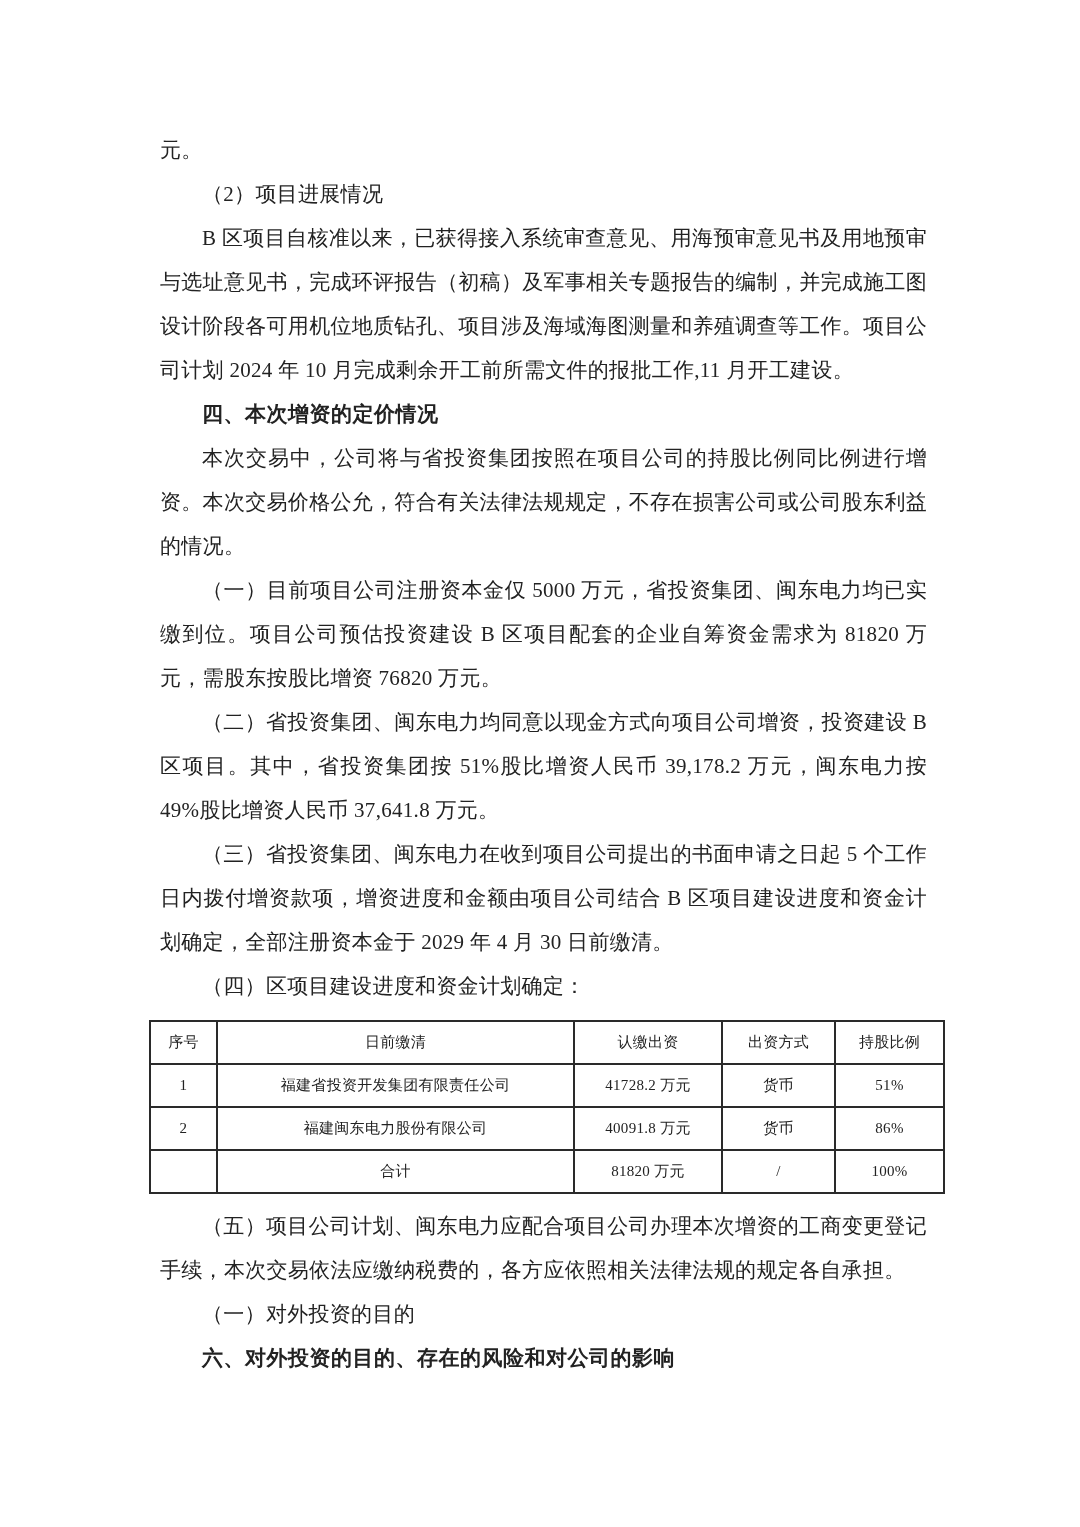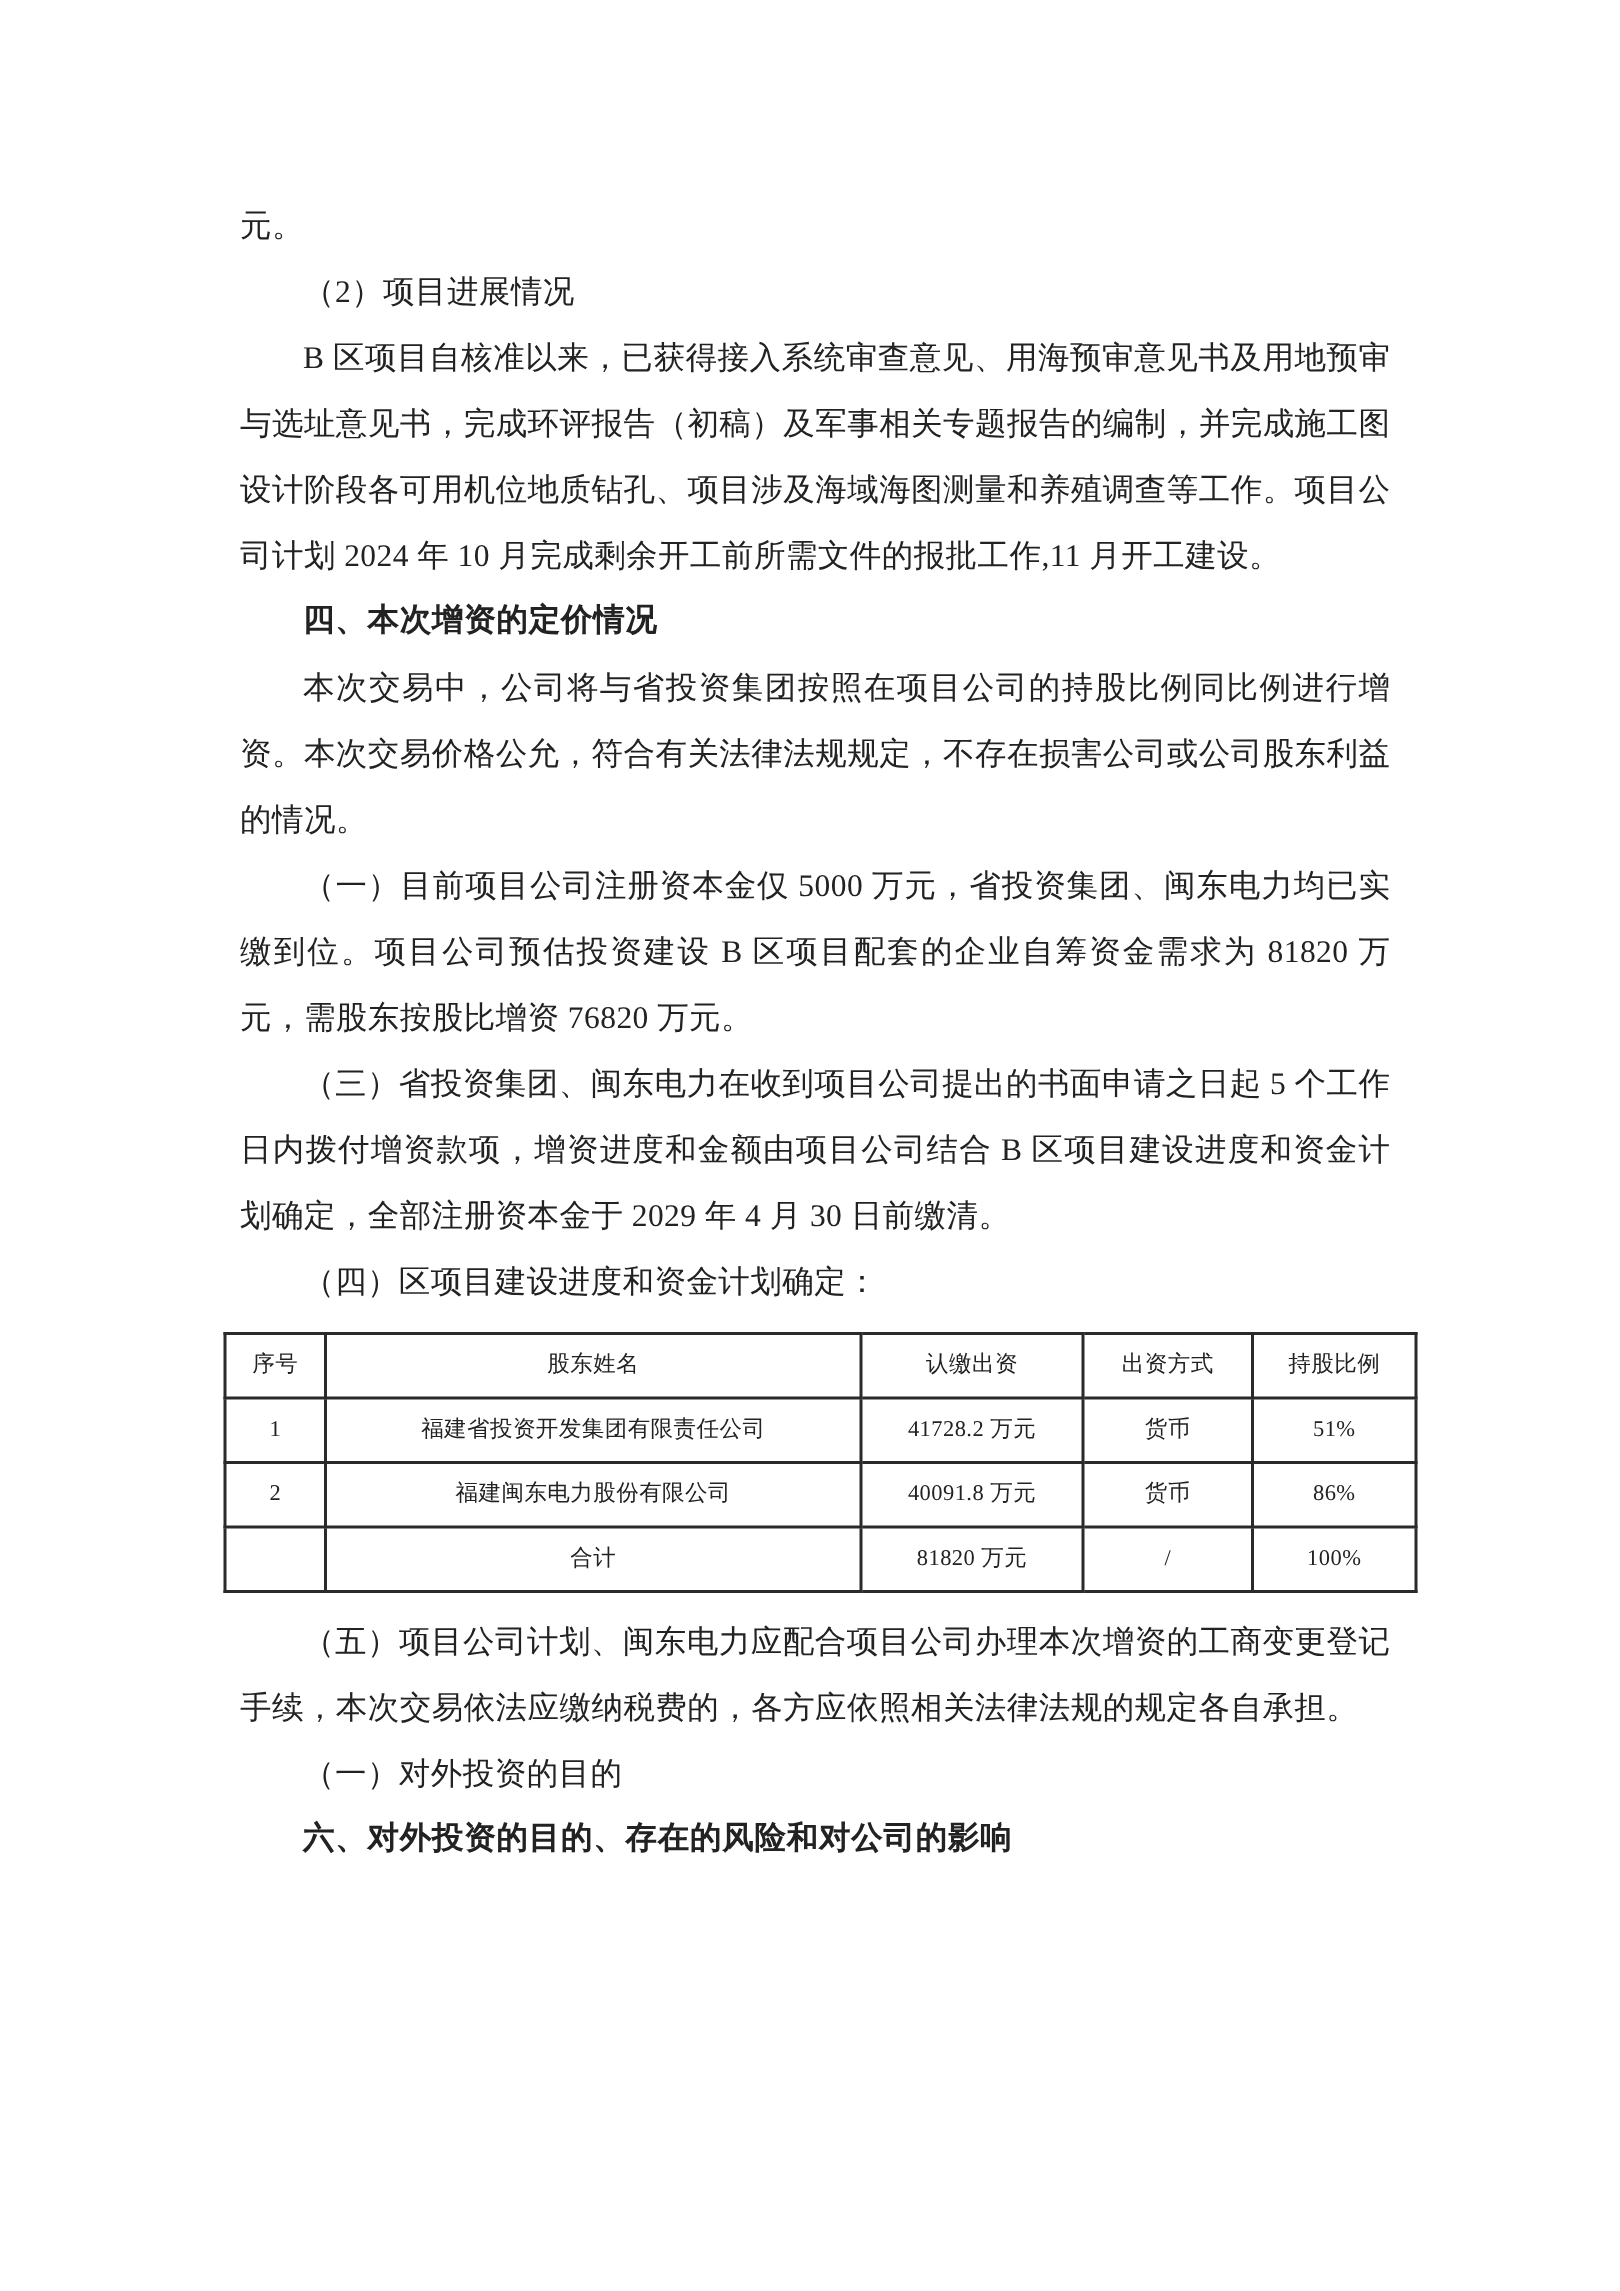--- a/index.html
+++ b/index.html
@@ -59,35 +59,36 @@
 <body>
 
 <div class="sheet">
 
   <p class="para plain">元。</p>
   <p class="para indent">（2）项目进展情况</p>
   <p class="para body">B 区项目自核准以来，已获得接入系统审查意见、用海预审意见书及用地预审与选址意见书，完成环评报告（初稿）及军事相关专题报告的编制，并完成施工图设计阶段各可用机位地质钻孔、项目涉及海域海图测量和养殖调查等工作。项目公司计划 2024 年 10 月完成剩余开工前所需文件的报批工作,11 月开工建设。</p>
   <p class="para heading">四、本次增资的定价情况</p>
   <p class="para body">本次交易中，公司将与省投资集团按照在项目公司的持股比例同比例进行增资。本次交易价格公允，符合有关法律法规规定，不存在损害公司或公司股东利益的情况。</p>
   <p class="para body">（一）目前项目公司注册资本金仅 5000 万元，省投资集团、闽东电力均已实缴到位。项目公司预估投资建设 B 区项目配套的企业自筹资金需求为 81820 万元，需股东按股比增资 76820 万元。</p>
+  <p class="para body">（二）省投资集团、闽东电力均同意以现金方式向项目公司增资，投资建设 B 区项目。其中，省投资集团按 51%股比增资人民币 39,178.2 万元，闽东电力按 49%股比增资人民币 37,641.8 万元。</p>
   <p class="para body">（三）省投资集团、闽东电力在收到项目公司提出的书面申请之日起 5 个工作日内拨付增资款项，增资进度和金额由项目公司结合 B 区项目建设进度和资金计划确定，全部注册资本金于 2029 年 4 月 30 日前缴清。</p>
   <p class="para indent">（四）区项目建设进度和资金计划确定：</p>
 
   <table class="share-table">
     <colgroup>
       <col style="width:67px">
       <col style="width:357px">
       <col style="width:148px">
       <col style="width:113px">
       <col style="width:109px">
     </colgroup>
     <thead>
       <tr>
         <th>序号</th>
-        <th>股东姓名</th>
+        <th>日前缴清</th>
         <th>认缴出资</th>
         <th>出资方式</th>
         <th>持股比例</th>
       </tr>
     </thead>
     <tbody>
       <tr>
         <td>1</td>
         <td>福建省投资开发集团有限责任公司</td>
         <td>41728.2 万元</td>

